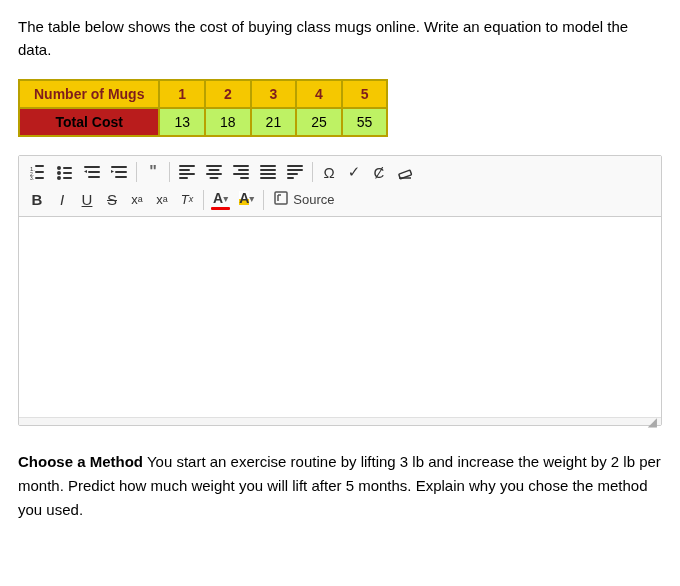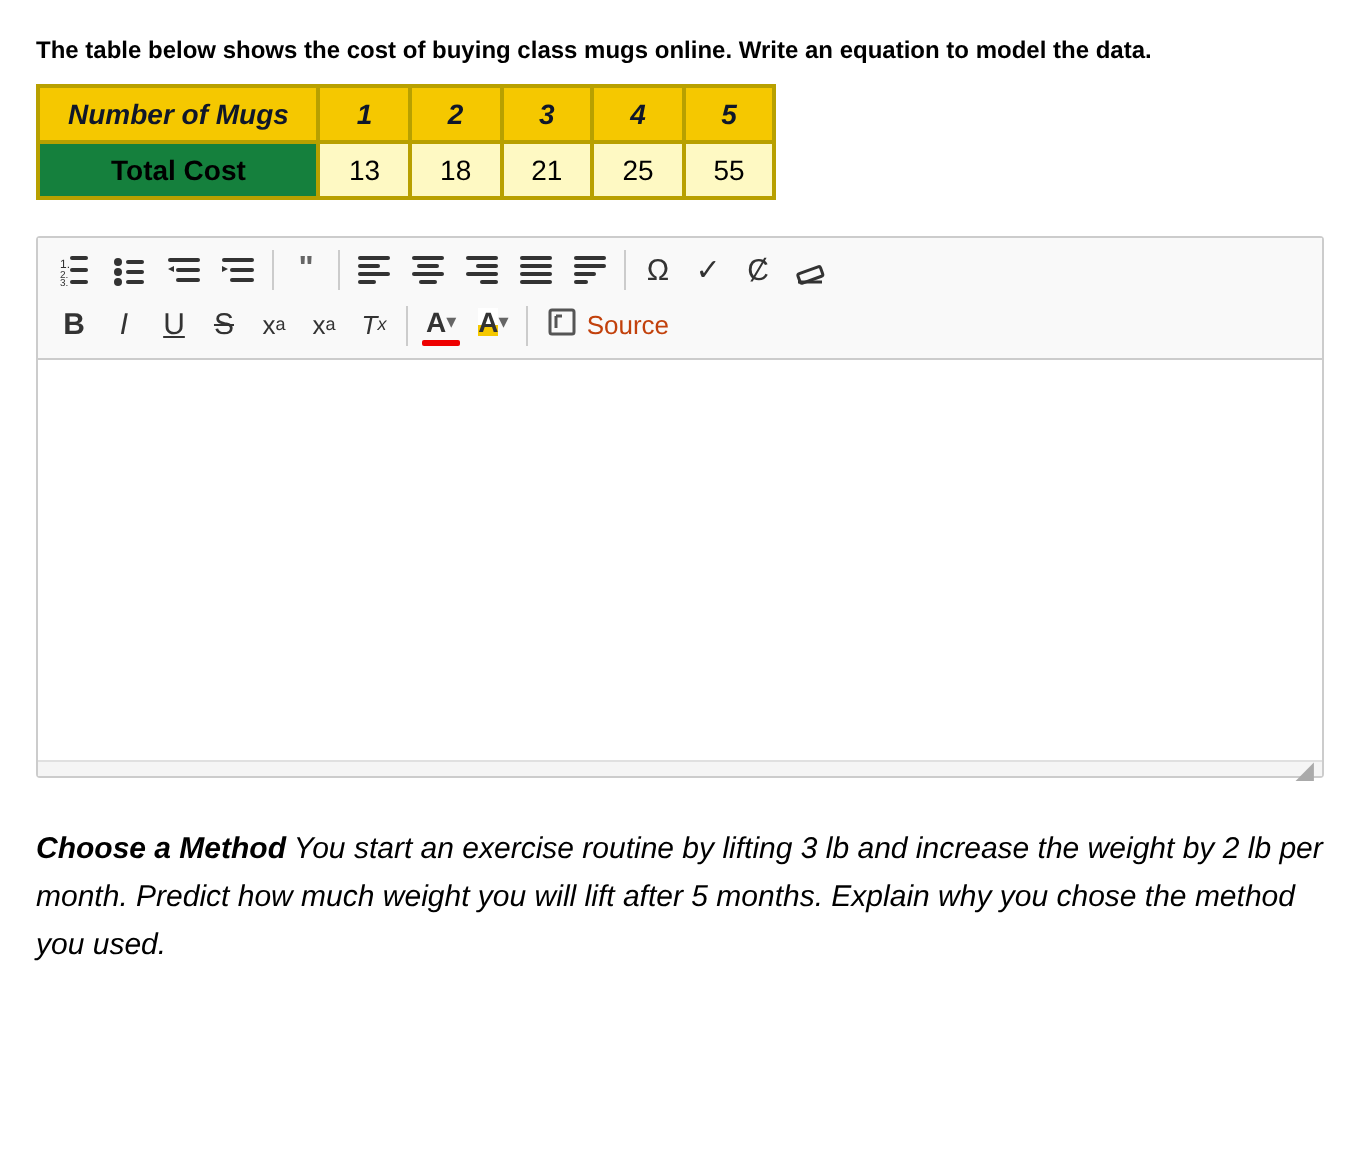--- a/index.html
+++ b/index.html
@@ -7,50 +7,48 @@
       font-family: Arial, sans-serif;
       font-size: 15px;
       background: #fff;
       color: #000;
       width: 680px;
       min-height: 586px;
       padding: 16px 18px;
     }
 
     .intro-text {
-      font-size: 12px;
+      font-size: 15px;
       line-height: 1.5;
-      margin-bottom: 8px;
-      font-weight: bold;
+      margin-bottom: 18px;
     }
 
     
     .data-table {
       border-collapse: collapse;
       margin-bottom: 18px;
       font-size: 14px;
     }
     .data-table th, .data-table td {
       border: 2px solid #b8a000;
       padding: 5px 14px;
       text-align: center;
       white-space: nowrap;
     }
     .data-table thead tr th {
       background: #f5c800;
       font-weight: bold;
-      color: #0f172a;
-      font-style: italic;
+      color: #7f1d1d;
     }
     .data-table tbody tr td:first-child {
-      background: #15803d;
+      background: #b91c1c;
       font-weight: bold;
     }
     .data-table tbody tr td {
-      background: #fef9c3;
+      background: #bef264;
     }
 
     
     .editor-container {
       border: 1px solid #ccc;
       border-radius: 2px;
       margin-bottom: 24px;
     }
 
     
@@ -97,21 +95,21 @@
     .toolbar-btn.bold { font-weight: bold; font-size: 15px; }
     .toolbar-btn.italic { font-style: italic; font-size: 15px; }
     .toolbar-btn.underline { text-decoration: underline; font-size: 15px; }
     .toolbar-btn.strike { text-decoration: line-through; font-size: 15px; }
 
     .source-btn {
       display: inline-flex;
       align-items: center;
       gap: 4px;
       font-size: 13px;
-      color: #c2410c;
+      color: #404040;
       background: none;
       border: none;
       cursor: pointer;
       padding: 3px 5px;
       border-radius: 2px;
     }
 
     .source-icon {
       font-size: 14px;
       color: #555;
@@ -138,21 +136,20 @@
     }
     .resize-icon {
       color: #aaa;
       font-size: 12px;
       cursor: se-resize;
     }
 
     
     .bottom-section {
       margin-top: 10px;
-      font-style: italic;
     }
     .bottom-text {
       font-size: 15px;
       line-height: 1.6;
     }
     .bottom-text .label {
       font-weight: bold;
     }
   </style>
 </head>

